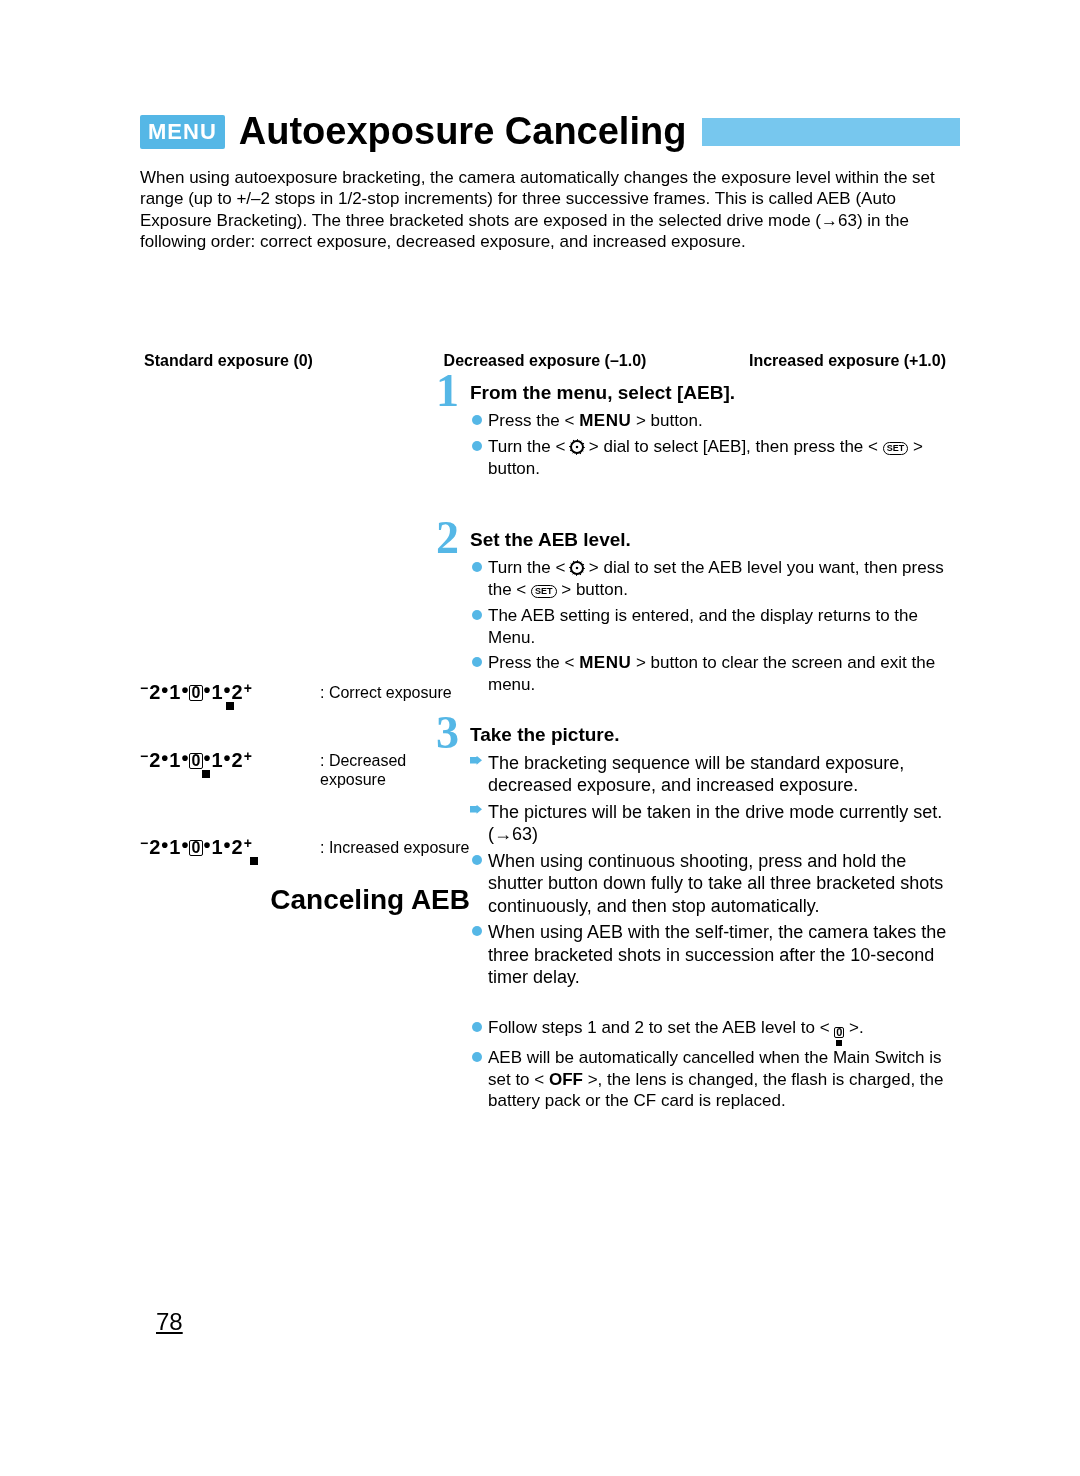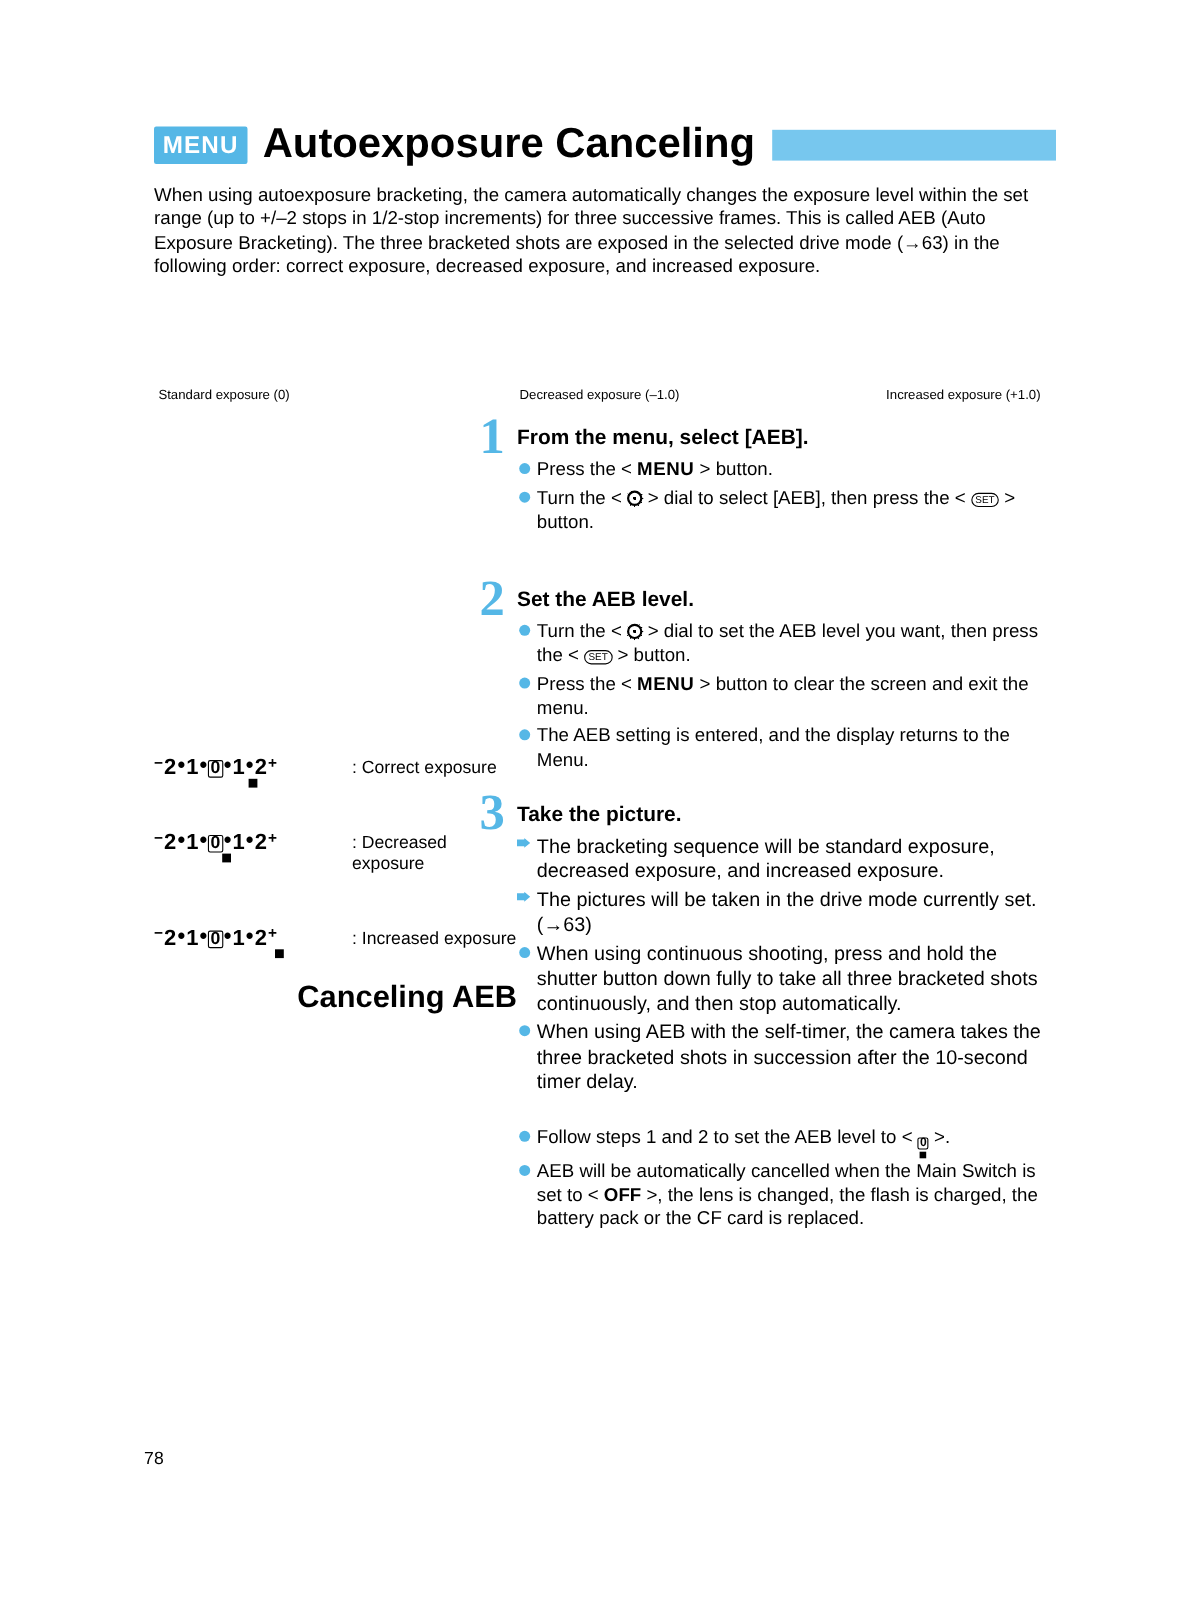--- a/index.html
+++ b/index.html
@@ -49,23 +49,24 @@
 
   .intro {
     font-size: 17px;
     line-height: 1.25;
     margin-bottom: 100px;
   }
 
   
   .captions {
     display: flex;
-    font-size: 12px;
-    margin-bottom: 22px;
+    font-size: 16px;
+    margin-bottom: 12px;
     padding: 0 4px;
+    font-weight: bold;
   }
   .captions > div {
     width: 33%;
   }
   .captions .c2 { text-align: center; }
   .captions .c3 { text-align: right; padding-right:10px; }
 
   
   .cols {
     display: flex;
@@ -160,21 +161,21 @@
     background:
       repeating-conic-gradient(#000 0 5deg, transparent 5deg 30deg);
     -webkit-mask: radial-gradient(circle, transparent 56%, #000 57%);
             mask: radial-gradient(circle, transparent 56%, #000 57%);
   }
   .set-icon{
     display:inline-block;
     border:1.6px solid #000;
     border-radius:9px;
     font-size:9px;
-    font-weight:normal;
+    font-weight:bold;
     padding:0 3px;
     position:relative;
     top:-1px;
     line-height:11px;
   }
   .zero-mark{
     display:inline-block;
     position:relative;
     top:3px;
     width:10px;
@@ -241,23 +242,24 @@
   
   .cancel-heading{
     font-size:28px;
     font-weight:bold;
     margin-top:6px;
     text-align:right;
   }
 
   .page-num{
     position:absolute;
-    left:131px;
+    left:156px;
     bottom:140px;
-    font-size:16px;
+    font-size:24px;
+    text-decoration:underline;
   }
 </style>
 </head>
 <body>
 
 <div class="page">
 
   <div class="title-row">
     <span class="menu-badge">MENU</span>
     <span class="title-text">Autoexposure Canceling</span>
@@ -302,22 +304,22 @@
             <div class="step-body">
               <div class="bline dot">Press the &lt; <span class="kw-menu">MENU</span> &gt; button.</div>
               <div class="bline dot">Turn the &lt; <span class="dial-icon"></span> &gt; dial to select [AEB], then press the &lt; <span class="set-icon">SET</span> &gt; button.</div>
             </div>
           </div>
           <div class="step" style="margin-top: 50px;">
             <div class="step-num">2</div>
             <div class="step-title">Set the AEB level.</div>
             <div class="step-body">
               <div class="bline dot">Turn the &lt; <span class="dial-icon"></span> &gt; dial to set the AEB level you want, then press the &lt; <span class="set-icon">SET</span> &gt; button.</div>
+              <div class="bline dot">The AEB setting is entered, and the display returns to the Menu.</div>
               <div class="bline dot">Press the &lt; <span class="kw-menu">MENU</span> &gt; button to clear the screen and exit the menu.</div>
-              <div class="bline dot">The AEB setting is entered, and the display returns to the Menu.</div>
             </div>
           </div>
           <div class="step" style="margin-top: 18px;">
             <div class="step-num">3</div>
             <div class="step-title">Take the picture.</div>
             <div class="step-body small">
               <div class="bline arrow">The bracketing sequence will be standard exposure, decreased exposure, and increased exposure.</div>
               <div class="bline arrow">The pictures will be taken in the drive mode currently set. (→63)</div>
               <div class="bline dot">When using continuous shooting, press and hold the shutter button down fully to take all three bracketed shots continuously, and then stop automatically.</div>
               <div class="bline dot">When using AEB with the self-timer, the camera takes the three bracketed shots in succession after the 10-second timer delay.</div>

